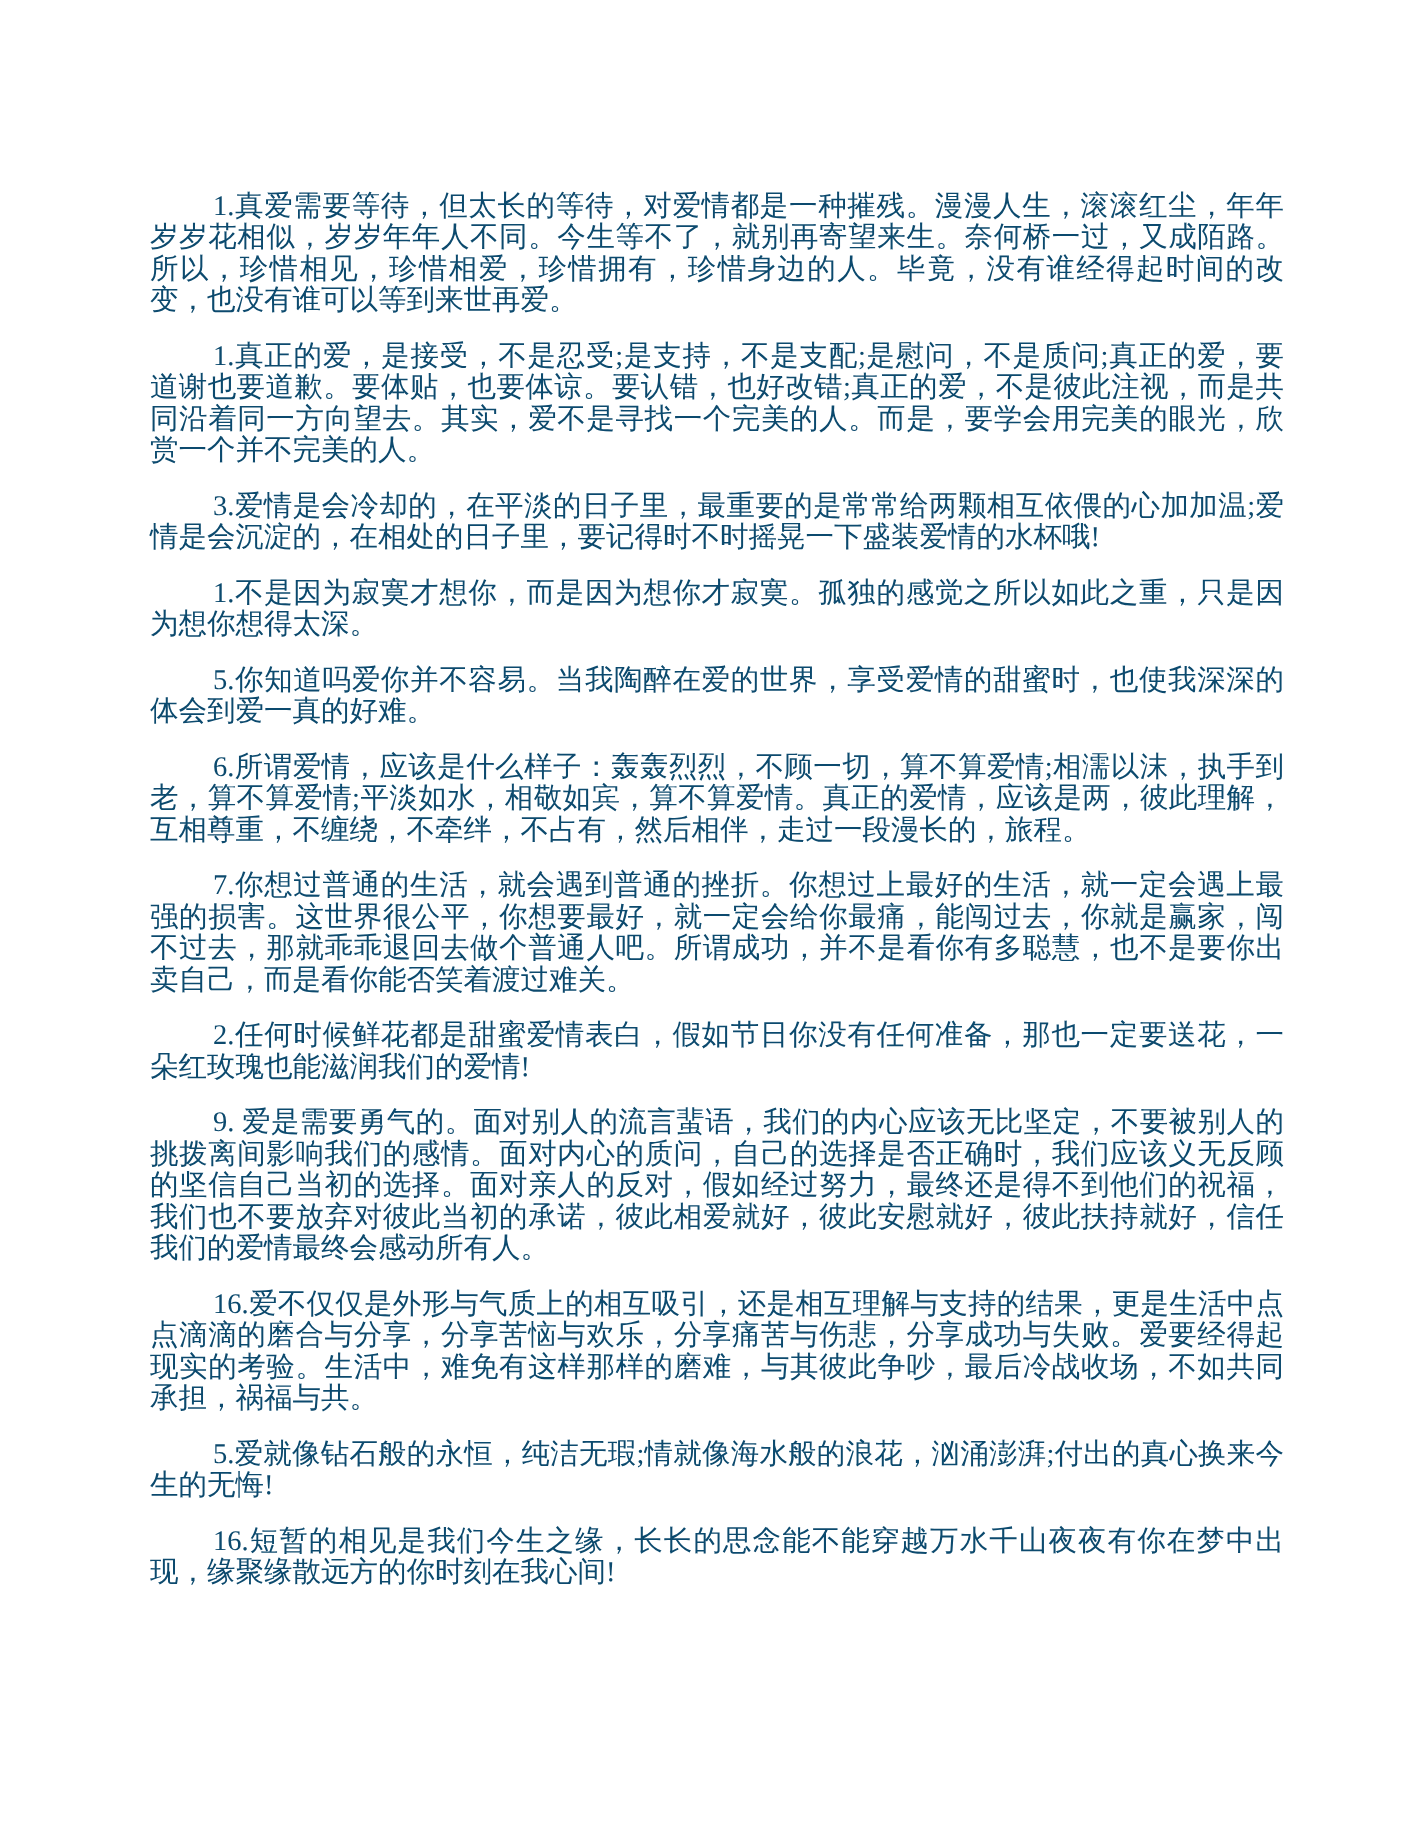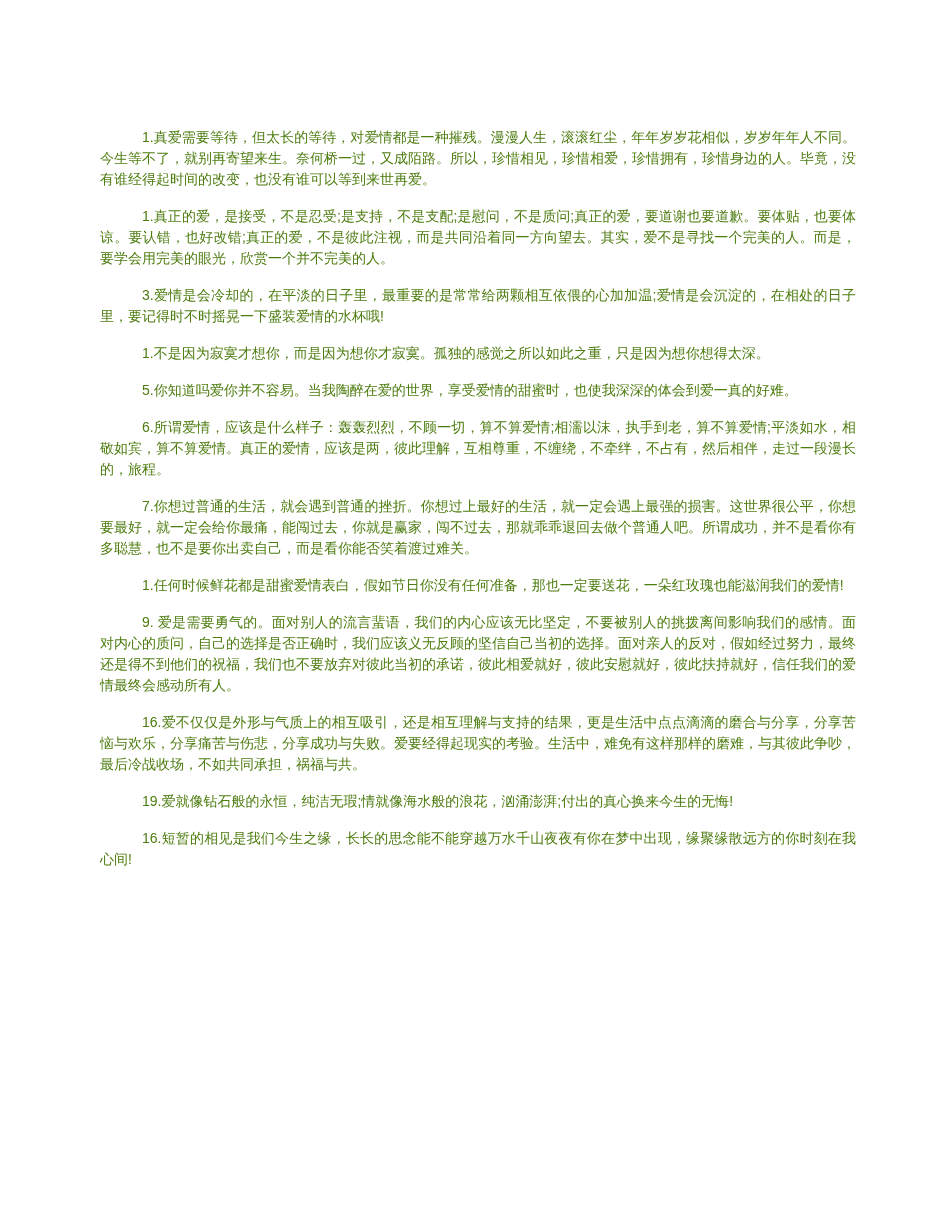--- a/index.html
+++ b/index.html
@@ -14,41 +14,41 @@
   }
   .page {
     box-sizing: border-box;
     width: 950px;
     height: 1230px;
     padding: 127px 94px 0 100px;
     background: #ffffff;
   }
   .doc-body p {
     margin: 0 0 16px 0;
-    font-family: Liberation Sans, sans-serif;
-    font-size: 14px;
+    font-family: Liberation Serif, serif;
+    font-size: 19px;
     line-height: 21px;
-    color: #4d7c0f;
+    color: #0c4a6e;
     text-align: justify;
     text-justify: inter-ideograph;
     text-indent: 42px;
     word-break: break-all;
   }
 </style>
 </head>
 <body>
 
 <div class="page">
   <div class="doc-body">
     <p>1.真爱需要等待，但太长的等待，对爱情都是一种摧残。漫漫人生，滚滚红尘，年年岁岁花相似，岁岁年年人不同。今生等不了，就别再寄望来生。奈何桥一过，又成陌路。所以，珍惜相见，珍惜相爱，珍惜拥有，珍惜身边的人。毕竟，没有谁经得起时间的改变，也没有谁可以等到来世再爱。</p>
     <p>1.真正的爱，是接受，不是忍受;是支持，不是支配;是慰问，不是质问;真正的爱，要道谢也要道歉。要体贴，也要体谅。要认错，也好改错;真正的爱，不是彼此注视，而是共同沿着同一方向望去。其实，爱不是寻找一个完美的人。而是，要学会用完美的眼光，欣赏一个并不完美的人。</p>
     <p>3.爱情是会冷却的，在平淡的日子里，最重要的是常常给两颗相互依偎的心加加温;爱情是会沉淀的，在相处的日子里，要记得时不时摇晃一下盛装爱情的水杯哦!</p>
     <p>1.不是因为寂寞才想你，而是因为想你才寂寞。孤独的感觉之所以如此之重，只是因为想你想得太深。</p>
     <p>5.你知道吗爱你并不容易。当我陶醉在爱的世界，享受爱情的甜蜜时，也使我深深的体会到爱一真的好难。</p>
     <p>6.所谓爱情，应该是什么样子：轰轰烈烈，不顾一切，算不算爱情;相濡以沫，执手到老，算不算爱情;平淡如水，相敬如宾，算不算爱情。真正的爱情，应该是两，彼此理解，互相尊重，不缠绕，不牵绊，不占有，然后相伴，走过一段漫长的，旅程。</p>
     <p>7.你想过普通的生活，就会遇到普通的挫折。你想过上最好的生活，就一定会遇上最强的损害。这世界很公平，你想要最好，就一定会给你最痛，能闯过去，你就是赢家，闯不过去，那就乖乖退回去做个普通人吧。所谓成功，并不是看你有多聪慧，也不是要你出卖自己，而是看你能否笑着渡过难关。</p>
-    <p>1.任何时候鲜花都是甜蜜爱情表白，假如节日你没有任何准备，那也一定要送花，一朵红玫瑰也能滋润我们的爱情!</p>
+    <p>2.任何时候鲜花都是甜蜜爱情表白，假如节日你没有任何准备，那也一定要送花，一朵红玫瑰也能滋润我们的爱情!</p>
     <p>9. 爱是需要勇气的。面对别人的流言蜚语，我们的内心应该无比坚定，不要被别人的挑拨离间影响我们的感情。面对内心的质问，自己的选择是否正确时，我们应该义无反顾的坚信自己当初的选择。面对亲人的反对，假如经过努力，最终还是得不到他们的祝福，我们也不要放弃对彼此当初的承诺，彼此相爱就好，彼此安慰就好，彼此扶持就好，信任我们的爱情最终会感动所有人。</p>
     <p>16.爱不仅仅是外形与气质上的相互吸引，还是相互理解与支持的结果，更是生活中点点滴滴的磨合与分享，分享苦恼与欢乐，分享痛苦与伤悲，分享成功与失败。爱要经得起现实的考验。生活中，难免有这样那样的磨难，与其彼此争吵，最后冷战收场，不如共同承担，祸福与共。</p>
-    <p>19.爱就像钻石般的永恒，纯洁无瑕;情就像海水般的浪花，汹涌澎湃;付出的真心换来今生的无悔!</p>
+    <p>5.爱就像钻石般的永恒，纯洁无瑕;情就像海水般的浪花，汹涌澎湃;付出的真心换来今生的无悔!</p>
     <p>16.短暂的相见是我们今生之缘，长长的思念能不能穿越万水千山夜夜有你在梦中出现，缘聚缘散远方的你时刻在我心间!</p>
   </div>
 </div>
 
 </body></html>

